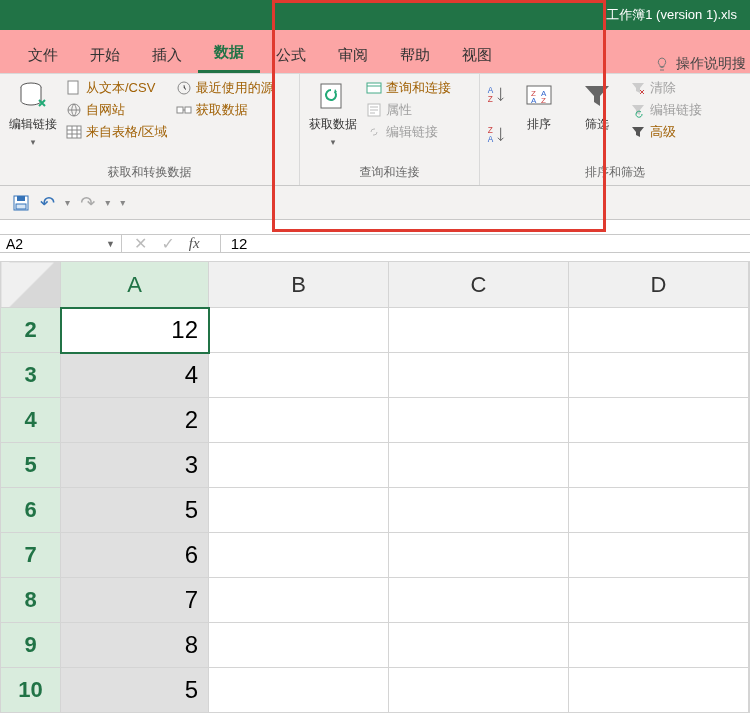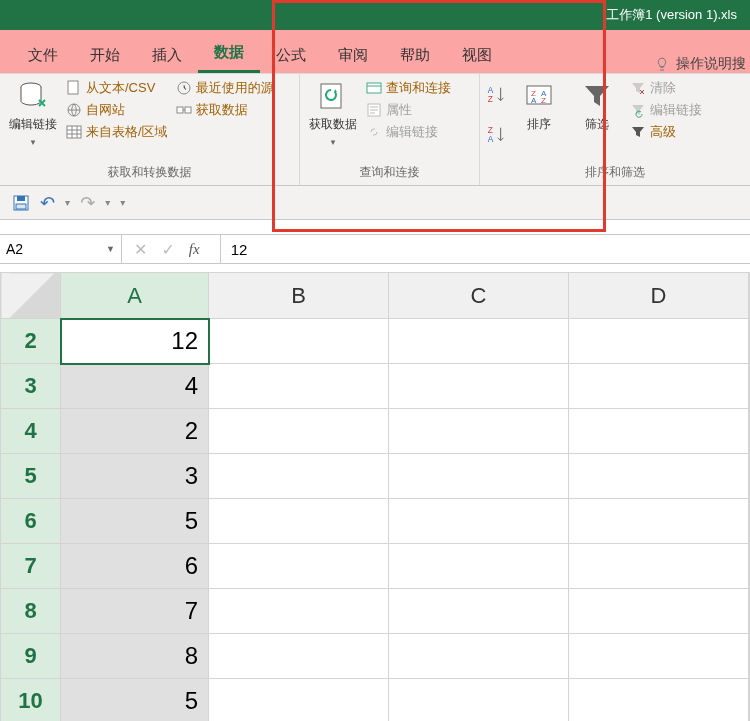--- a/index.html
+++ b/index.html
@@ -33,21 +33,21 @@
 
   
   .qat { height:34px; background:#f3f2f1; display:flex; align-items:center; gap:10px; padding-left:12px; border-bottom:1px solid #c8c8c8;}
   .qat .ic { width:18px; height:18px; }
   .qat .sep { color:#888; font-size:10px;}
 
   
   .redbox { position:absolute; border:3px solid #e03a2f; pointer-events:none; }
 
   
-  .formula-row { height:30px; display:flex; align-items:center; background:#fff; margin-top:14px; border:1px solid #c8c8c8; border-left:none; border-right:none;}
+  .formula-row { height:19px; display:flex; align-items:center; background:#fff; margin-top:14px; border:1px solid #c8c8c8; border-left:none; border-right:none;}
   .name-box { width:122px; height:100%; border-right:1px solid #c8c8c8; display:flex; align-items:center; padding:0 6px; font-size:14px;}
   .name-box .dd { margin-left:auto; font-size:9px; color:#666;}
   .fx-controls { display:flex; align-items:center; gap:14px; padding:0 12px; color:#888;}
   .fx-label { font-style:italic; font-family:"Times New Roman",serif; font-size:15px; color:#555; padding-right:8px;}
   .formula-input { flex:1; border:none; border-left:1px solid #c8c8c8; height:100%; padding:0 10px; font-size:15px; outline:none;}
 
   
   .grid-wrap { position:relative; }
   table.sheet { border-collapse:collapse; width:100%; table-layout:fixed;}
   table.sheet th, table.sheet td { border:1px solid #d4d4d4; }

